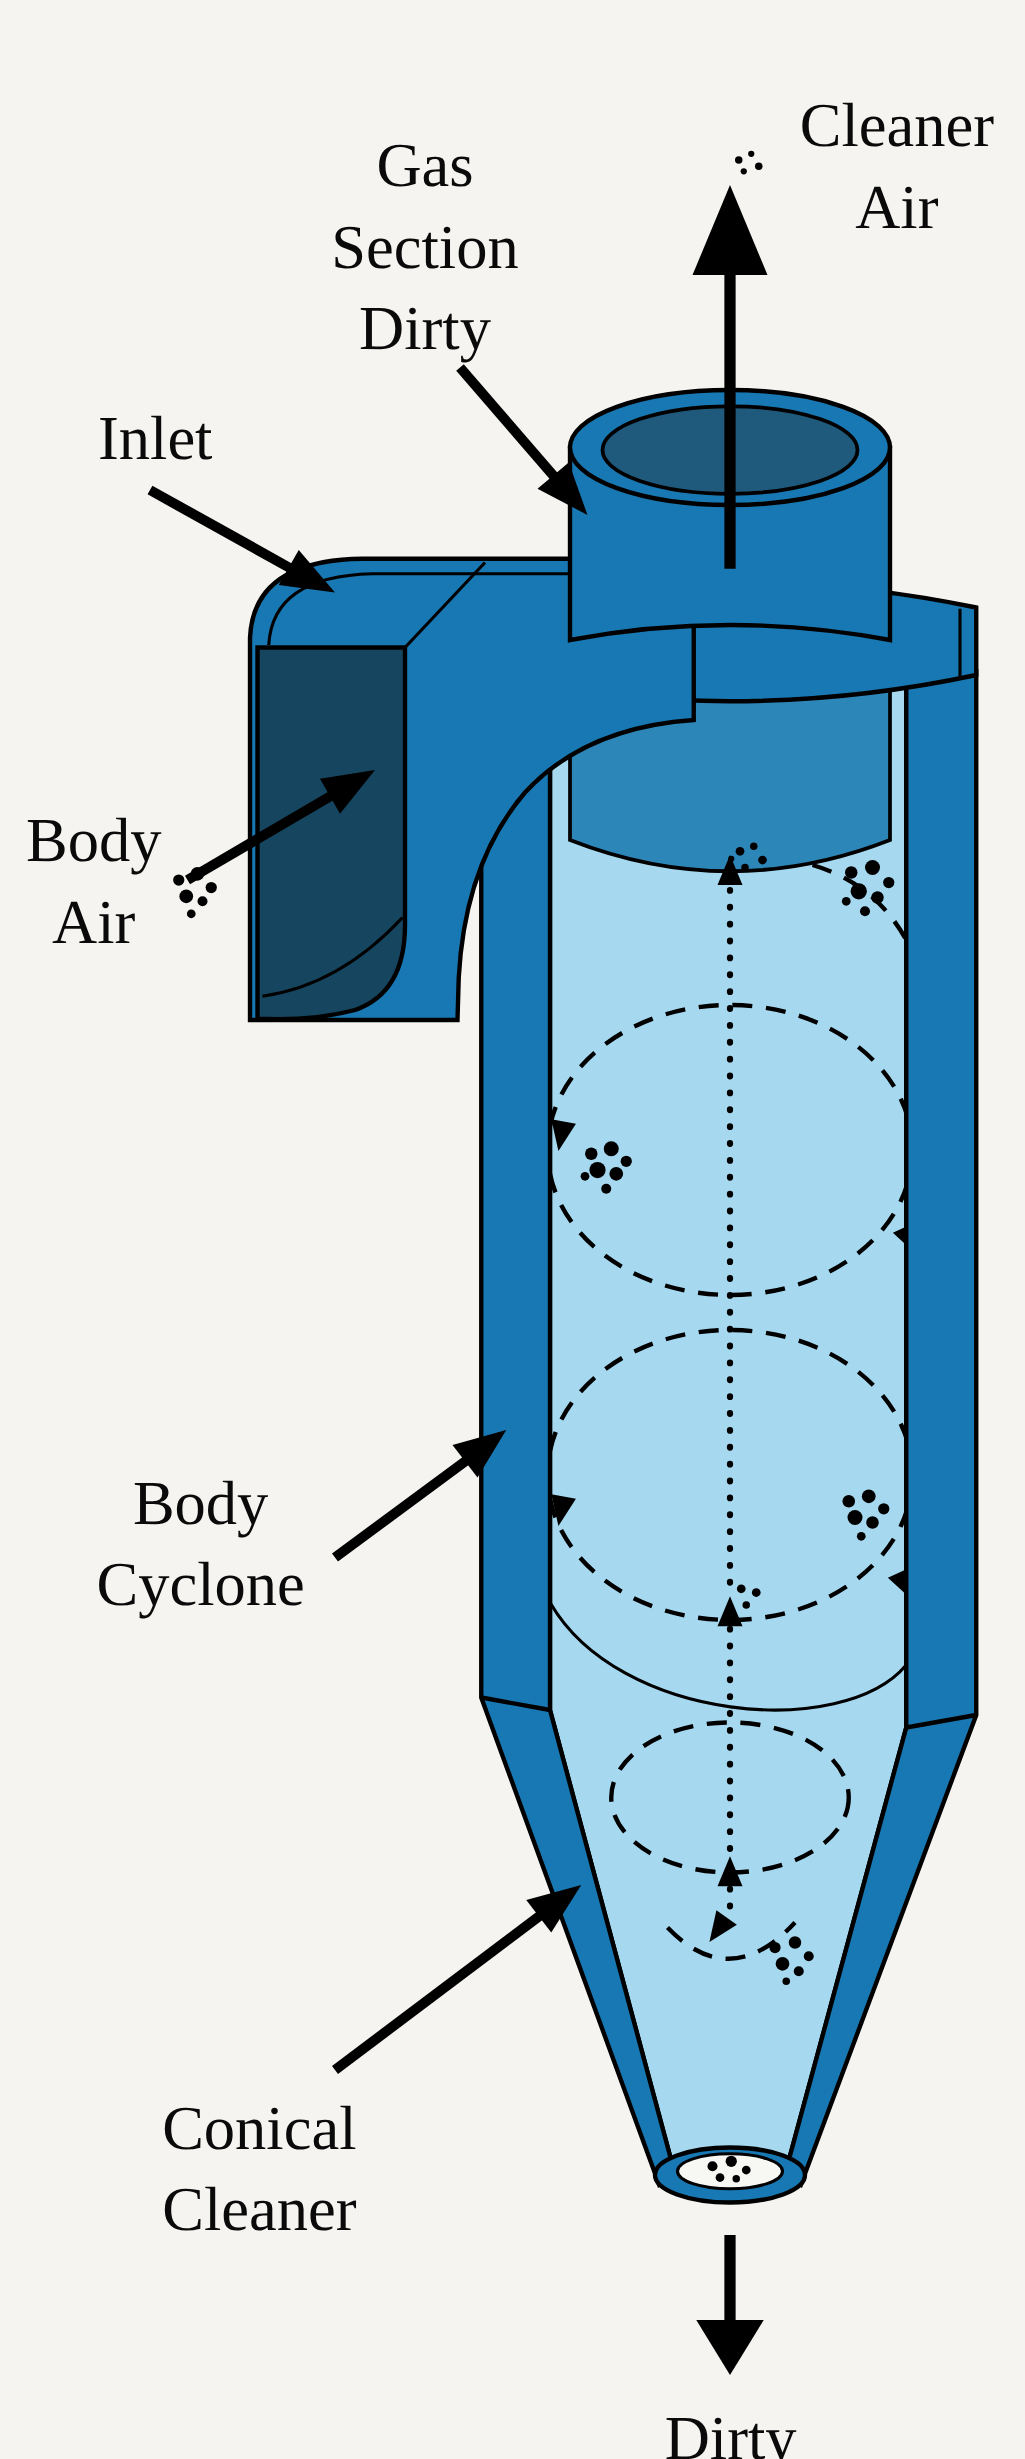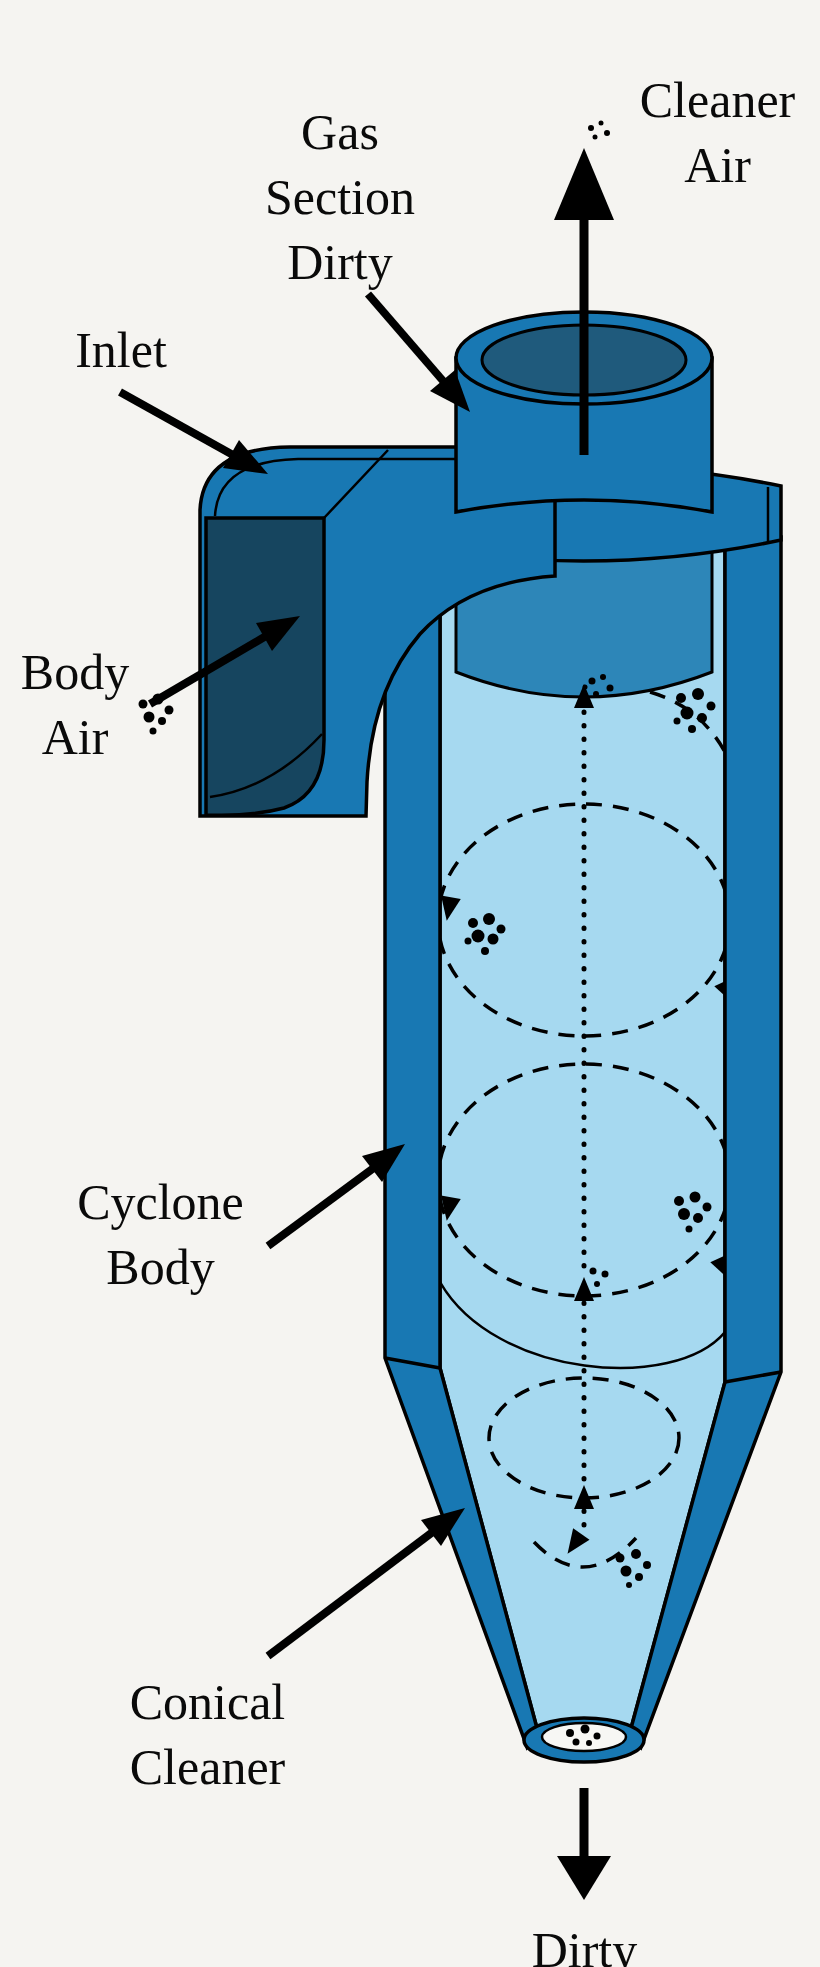--- a/index.html
+++ b/index.html
@@ -226,32 +226,32 @@
     <div>Gas</div>
     <div>Section</div>
     <div>Dirty</div>
   </div>
 
   <div class="label" style="left:615px;top:28px;width:205px;">
     <div>Cleaner</div>
     <div>Air</div>
   </div>
 
-  <div class="label" style="left:46px;top:278px;width:150px;">
+  <div class="label" style="left:20px;top:278px;width:150px;text-align:right;">
     <div>Inlet</div>
   </div>
 
   <div class="label" style="left:5px;top:600px;width:140px;">
     <div>Body</div>
     <div>Air</div>
   </div>
 
   <div class="label" style="left:58px;top:1130px;width:205px;">
+    <div>Body</div>
     <div>Cyclone</div>
-    <div>Body</div>
   </div>
 
   <div class="label" style="left:100px;top:1630px;width:215px;">
     <div>Conical</div>
     <div>Cleaner</div>
   </div>
 
   <div class="label" style="left:512px;top:1878px;width:145px;">
     <div>Dirty</div>
   </div>

